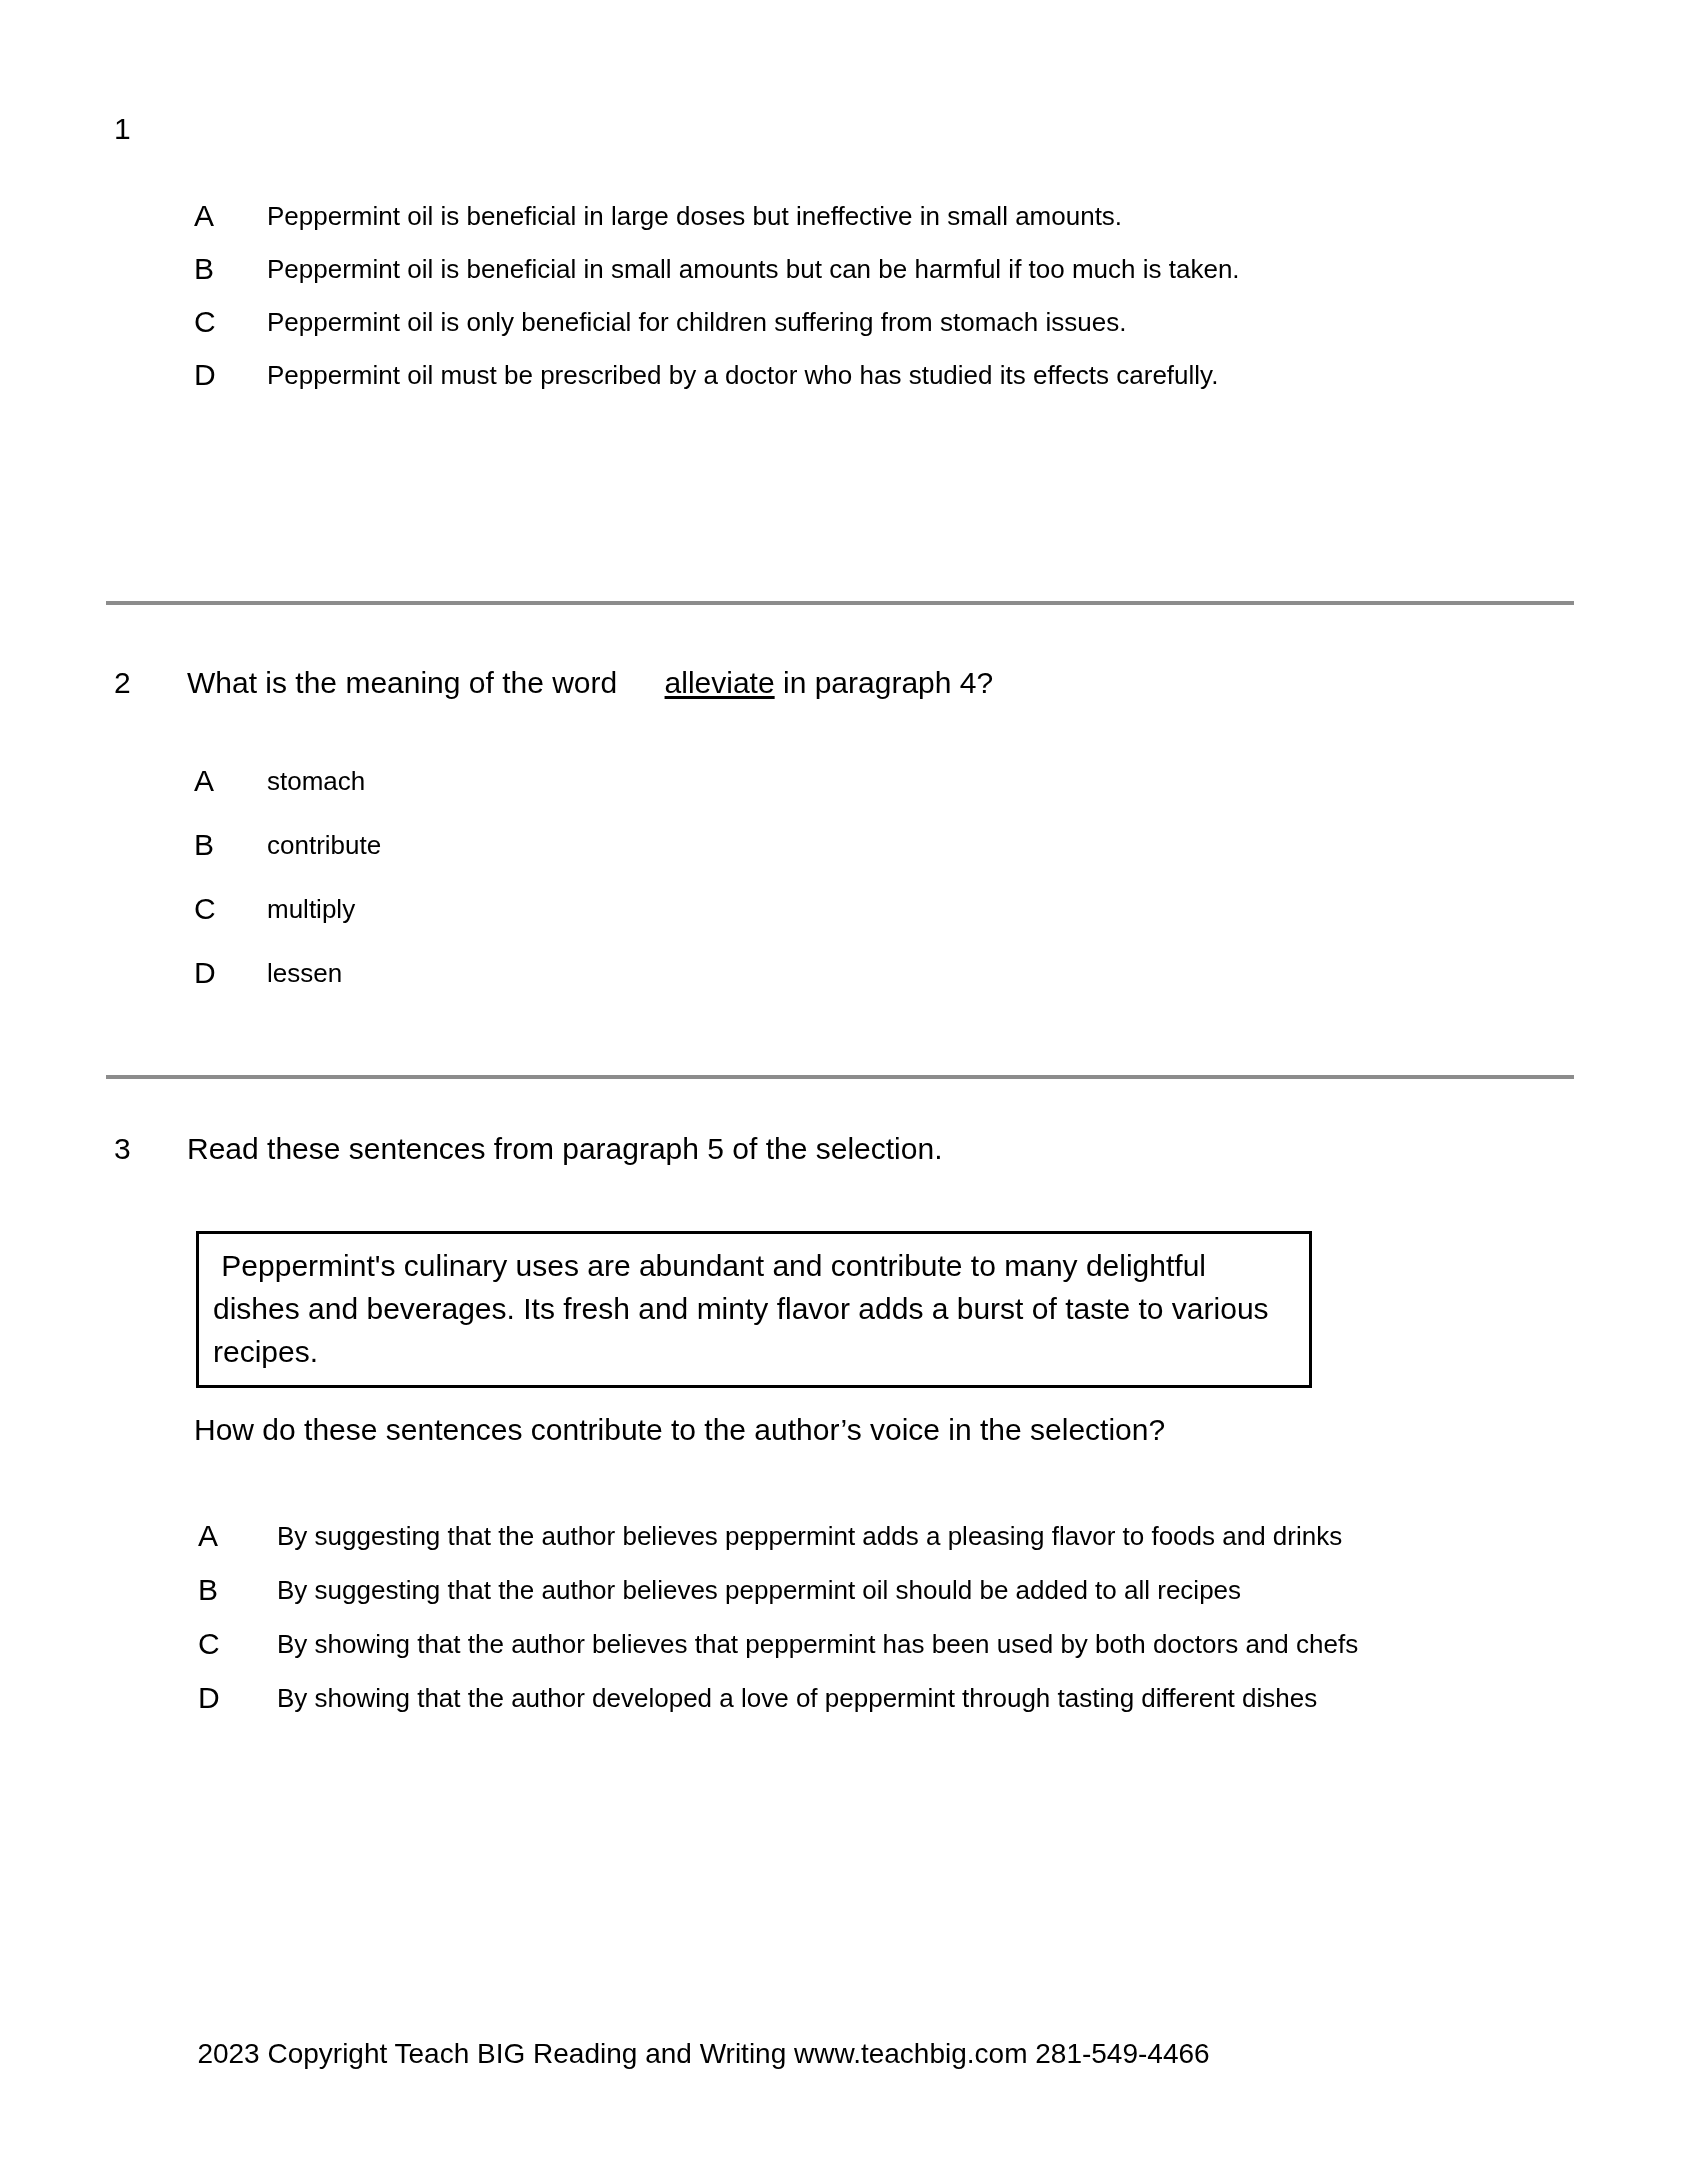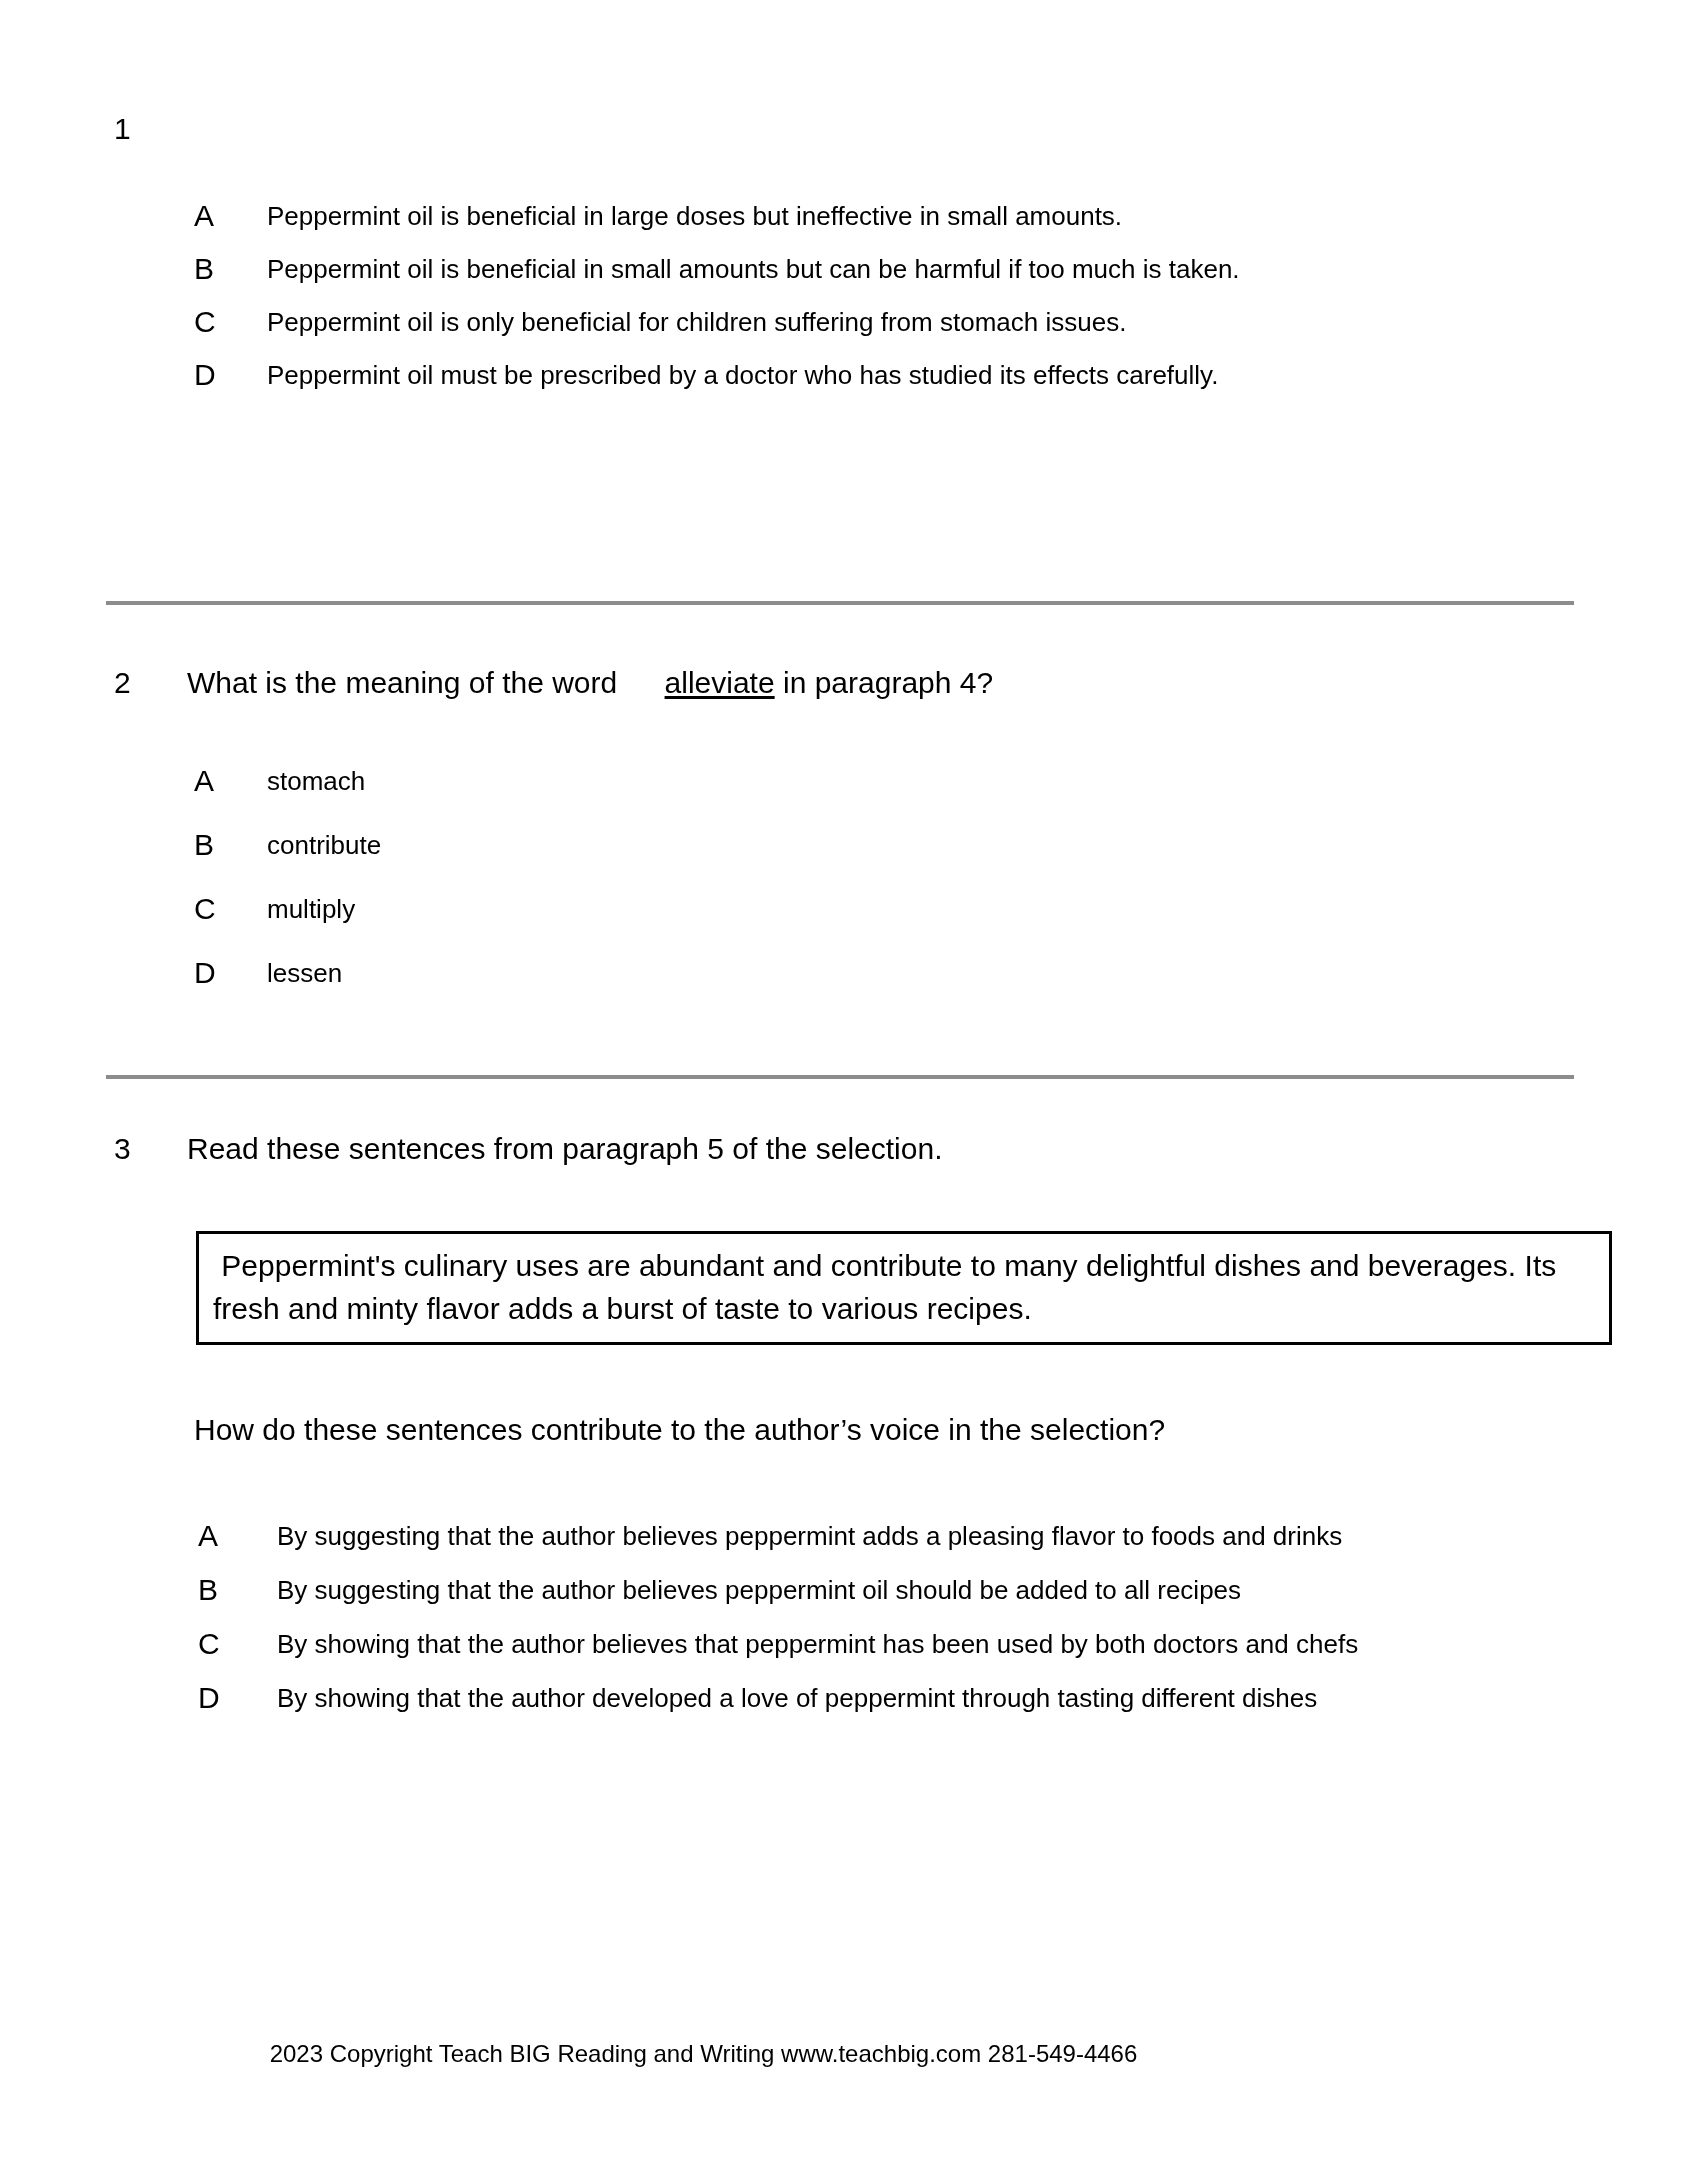--- a/index.html
+++ b/index.html
@@ -93,21 +93,21 @@
     width: 1468px;
     height: 4px;
     background: #8c8c8c;
   }
 
   
   .excerpt-box {
     position: absolute;
     left: 196px;
     top: 1231px;
-    width: 1416px;
+    width: 1116px;
     box-sizing: border-box;
     border: 3px solid #000000;
     padding: 10px 14px 12px 14px;
   }
   .excerpt-text {
     font-size: 30px;
     line-height: 43px;
     white-space: pre-wrap;
   }
 
@@ -120,21 +120,21 @@
     max-width: 1307px;
   }
 
   
   .footer {
     position: absolute;
     left: 0;
     top: 2035px;
     width: 1397px;
     text-align: center;
-    font-size: 24px;
+    font-size: 28px;
     line-height: 38px;
   }
   .footer-inner {
     display: inline-block;
     padding-left: 10px;
   }
 </style>
 </head>
 <body>
 

